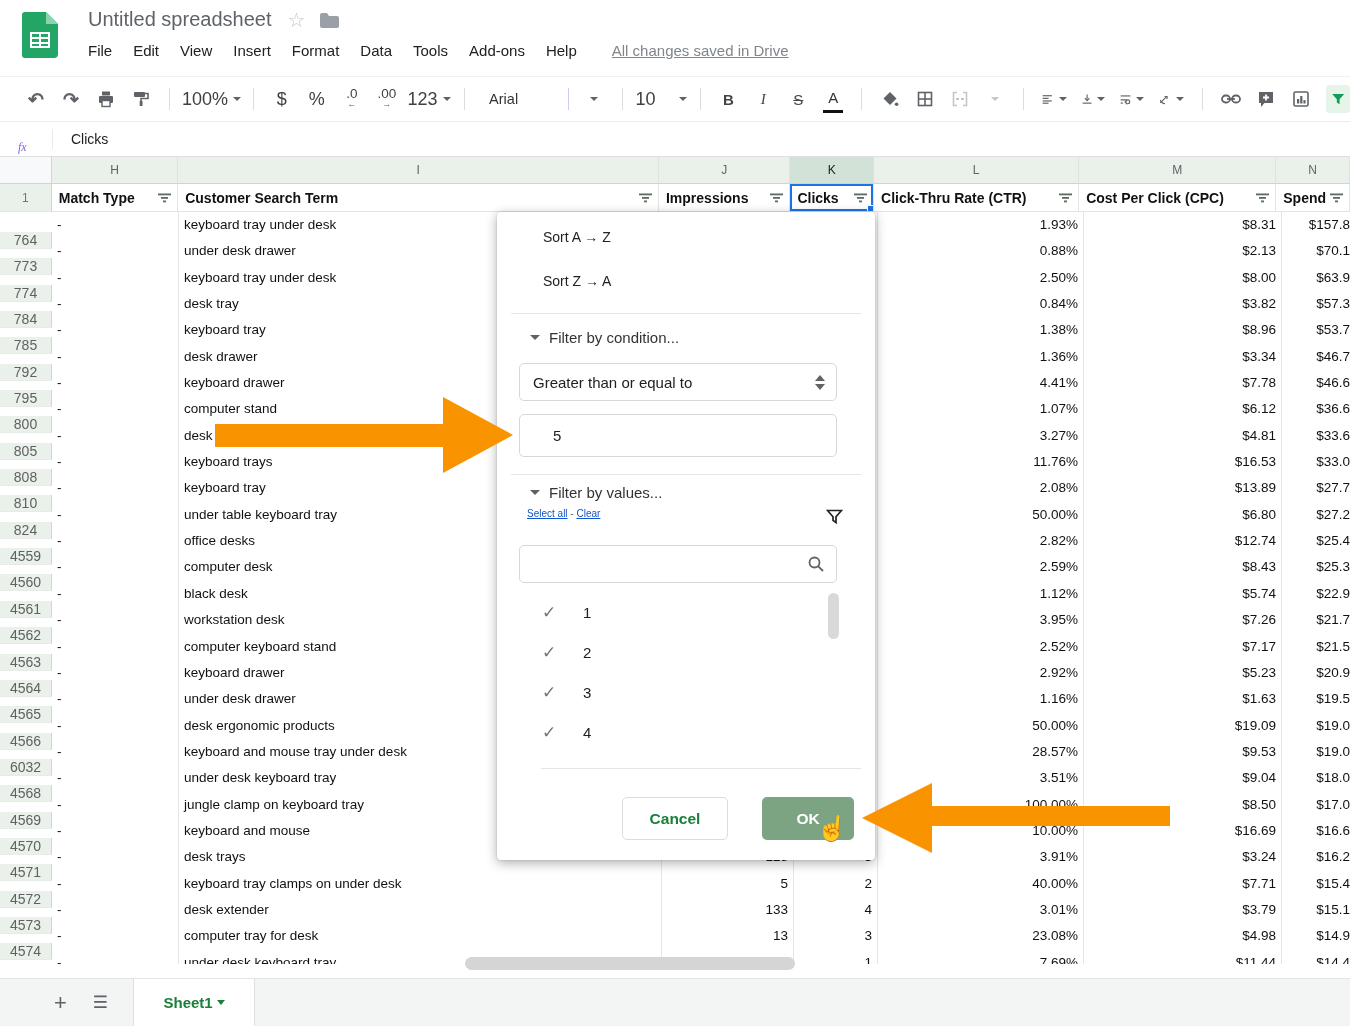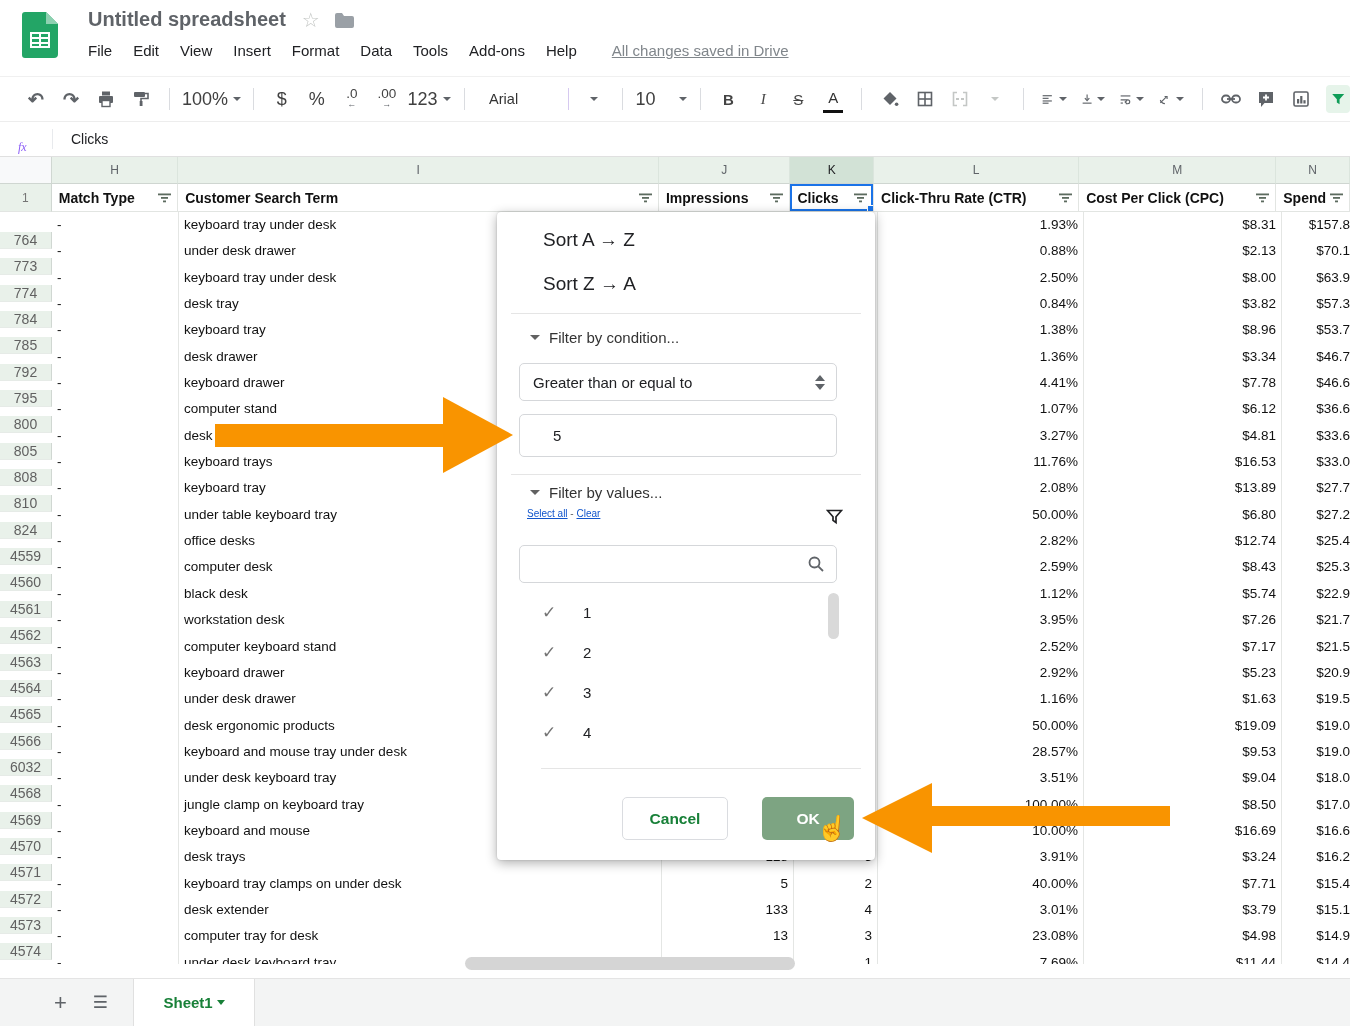--- a/index.html
+++ b/index.html
@@ -5,21 +5,21 @@
   * { margin:0; padding:0; box-sizing:border-box; }
   html,body { background:#fff; }
   .stage {
     position:relative; width:1350px; height:1026px; overflow:hidden;
     font-family:"Liberation Sans", sans-serif; background:#fff; color:#202124;
   }
   
   .appbar { position:relative; height:76px; background:#fff; }
   .logo { position:absolute; left:22px; top:12px; }
   .titleline { position:absolute; left:88px; top:8px; display:flex; align-items:center; }
-  .doc-title { font-size:20px; color:#5f6368;font-weight:bold; }
+  .doc-title { font-size:20px; color:#5f6368; }
   .star { margin-left:16px; font-size:20px; color:#c4c7c5; line-height:1; }
   .folder { margin-left:14px; display:inline-flex; }
   .menuline { position:absolute; left:88px; top:42px; display:flex; align-items:center; gap:21px; }
   .menuline .mi { font-size:15px; color:#202124; cursor:default; }
   .saved { font-size:15px; color:#80868b; text-decoration:underline; margin-left:14px; }
 
   
   .toolbar {
     height:46px; border-top:1px solid #f0f0f0; border-bottom:1px solid #ededed;
     display:flex; align-items:center; padding-left:26px; gap:15px; background:#fff;
@@ -65,21 +65,21 @@
   .grow { display:grid; grid-template-columns:52px 127px 483px 132px 84px 206px 198px 74px; height:26.35px; }
   .gut { background:#e9f1ea; border-right:1px solid #d0d7d2; border-bottom:1px solid #e6ebe7;
          display:flex; align-items:center; justify-content:center; font-size:14px; color:#616161;margin-top:20px; }
   .cell { border-right:1px solid #e4e6e4; border-bottom:1px solid #e4e6e4; font-size:13.5px; color:#111;
           line-height:25px; padding:0 5px; overflow:hidden; white-space:nowrap; background:#fff; }
   .cell.num { text-align:right; }
 
   
   .popup { position:absolute; left:497px; top:212px; width:378px; height:648px; background:#fff;
            border-radius:4px; box-shadow:0 3px 12px rgba(0,0,0,.32), 0 0 2px rgba(0,0,0,.18); z-index:30; }
-  .popup .item { position:absolute; left:46px; font-size:19px; color:#202124; }
+  .popup .item { position:absolute; left:46px; font-size:14px; color:#202124; }
   .hr { position:absolute; left:14px; right:14px; border-top:1px solid #e5e5e5; }
   .toggle { position:absolute; left:33px; display:flex; align-items:center; gap:9px; font-size:15px; color:#333; }
   .tcaret { width:0; height:0; border-left:5px solid transparent; border-right:5px solid transparent; border-top:5px solid #616161; }
   .selectbox { position:absolute; left:22px; top:151px; width:318px; height:38px; border:1px solid #d5d7da; border-radius:5px;
                display:flex; align-items:center; font-size:15px; color:#202124; padding-left:13px; }
   .updown { position:absolute; right:11px; display:flex; flex-direction:column; gap:3px; }
   .updown i { width:0; height:0; border-left:5px solid transparent; border-right:5px solid transparent; display:block; }
   .updown .u { border-bottom:6px solid #5f6368; }
   .updown .d { border-top:6px solid #5f6368; }
   .cond-input { position:absolute; left:22px; top:202px; width:318px; height:43px; border:1px solid #d5d7da; border-radius:5px;

